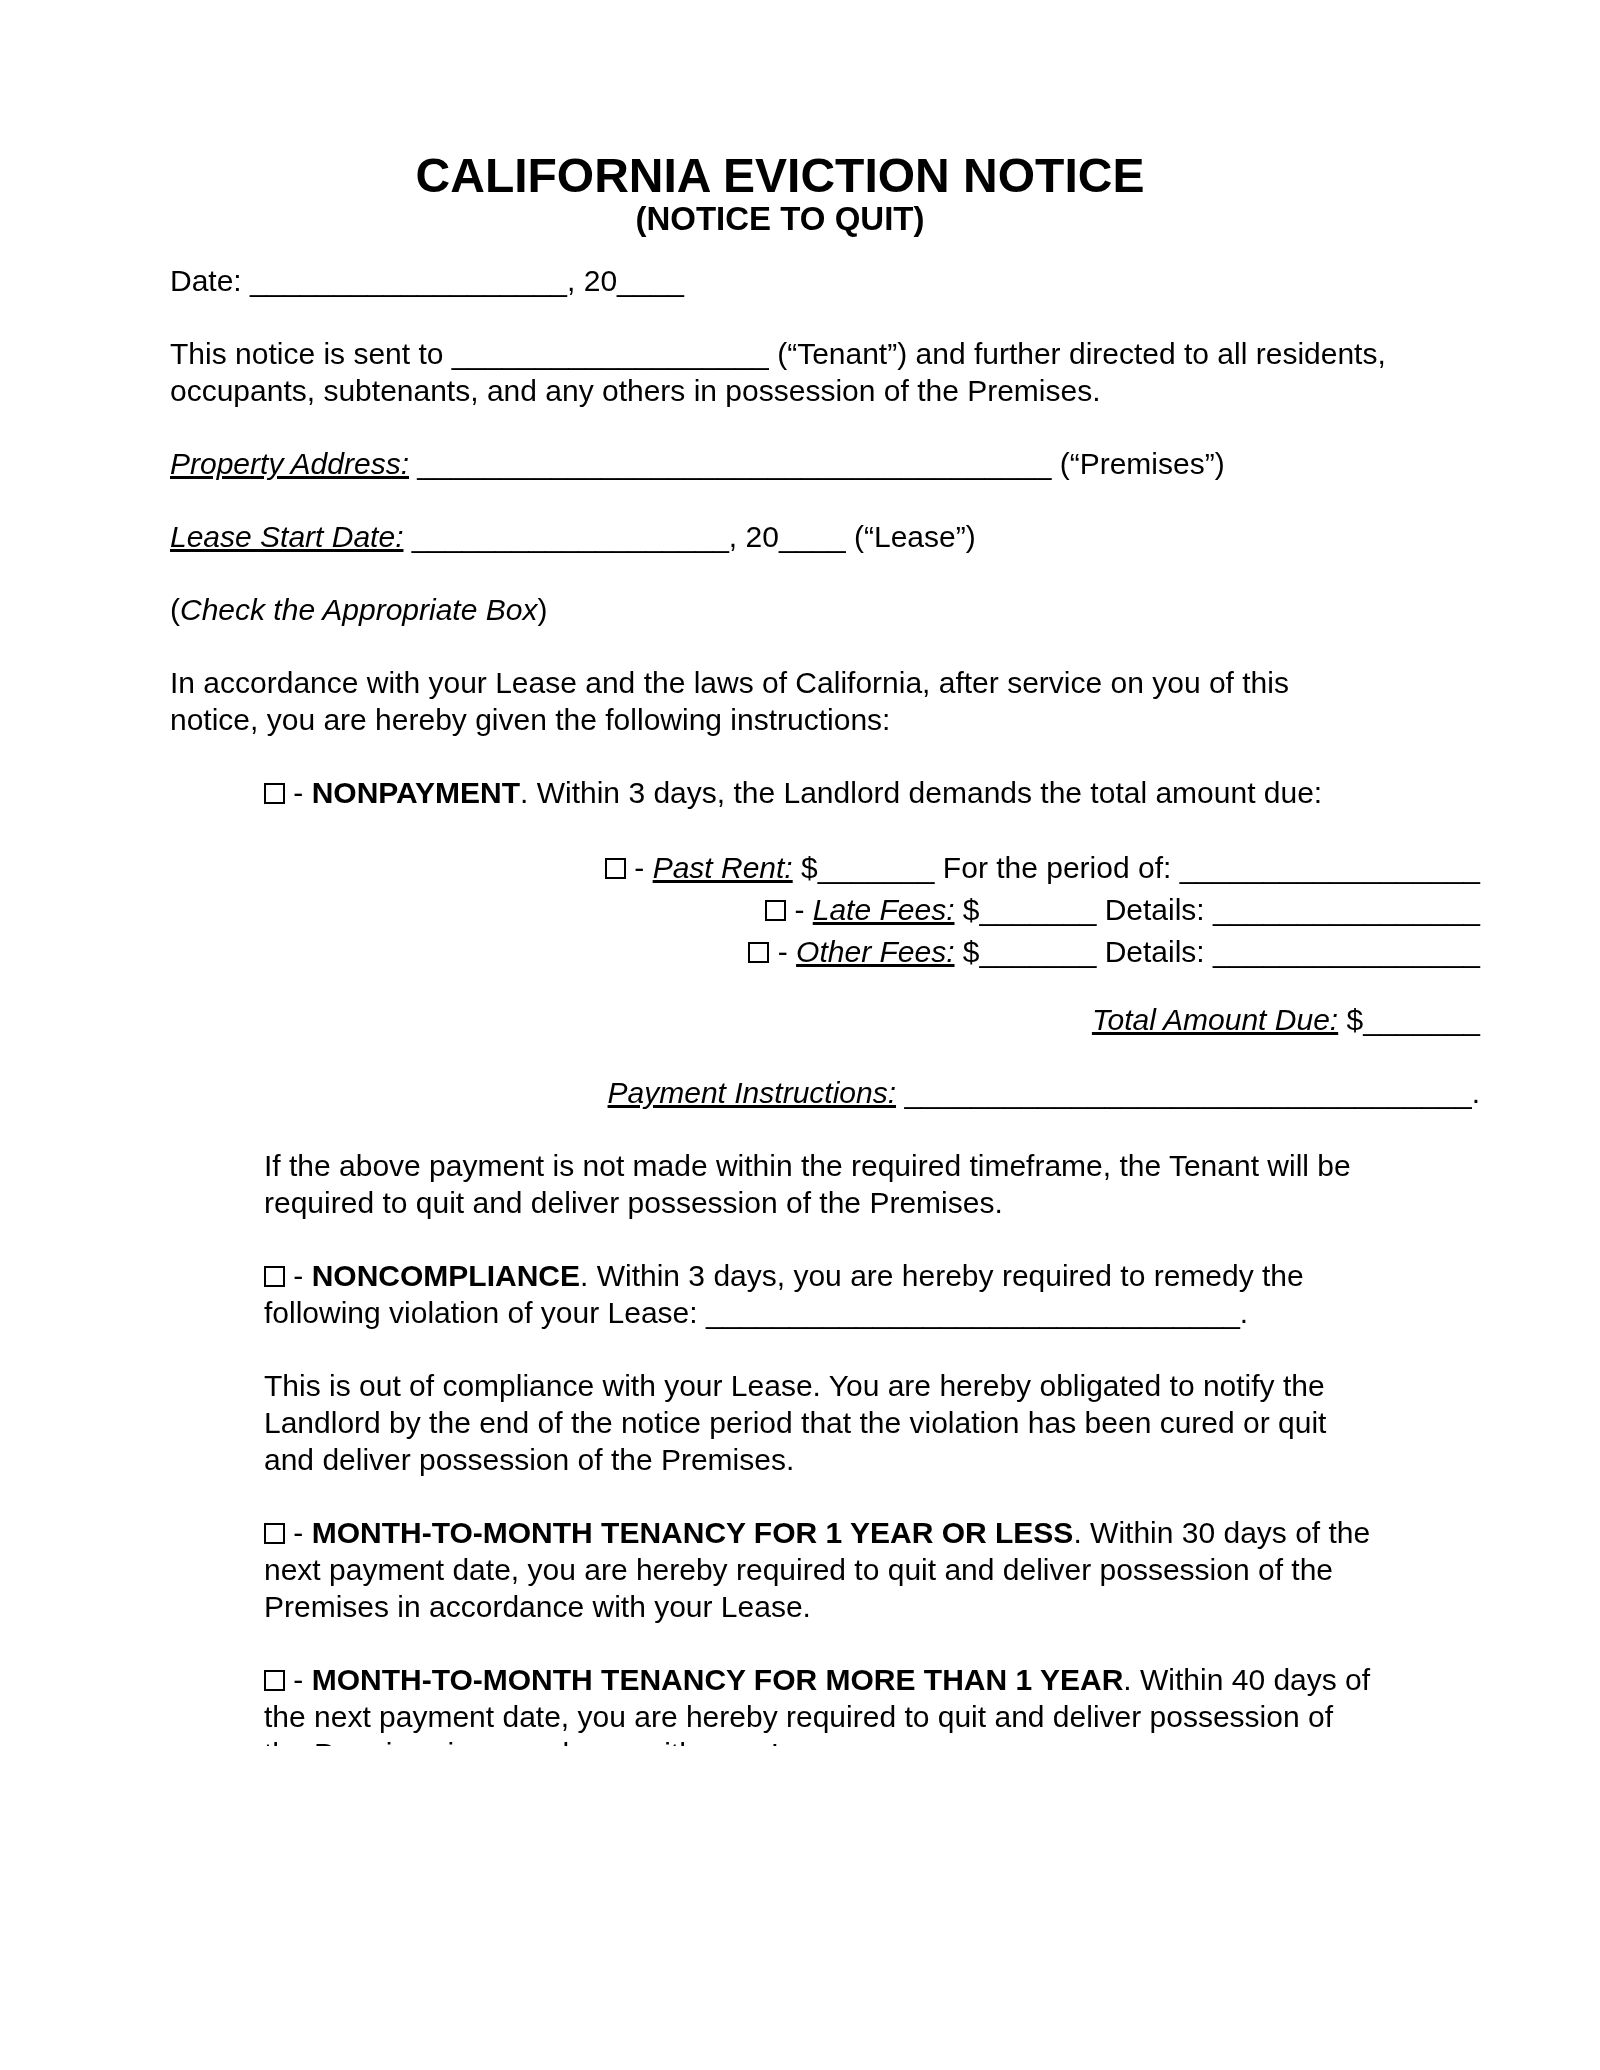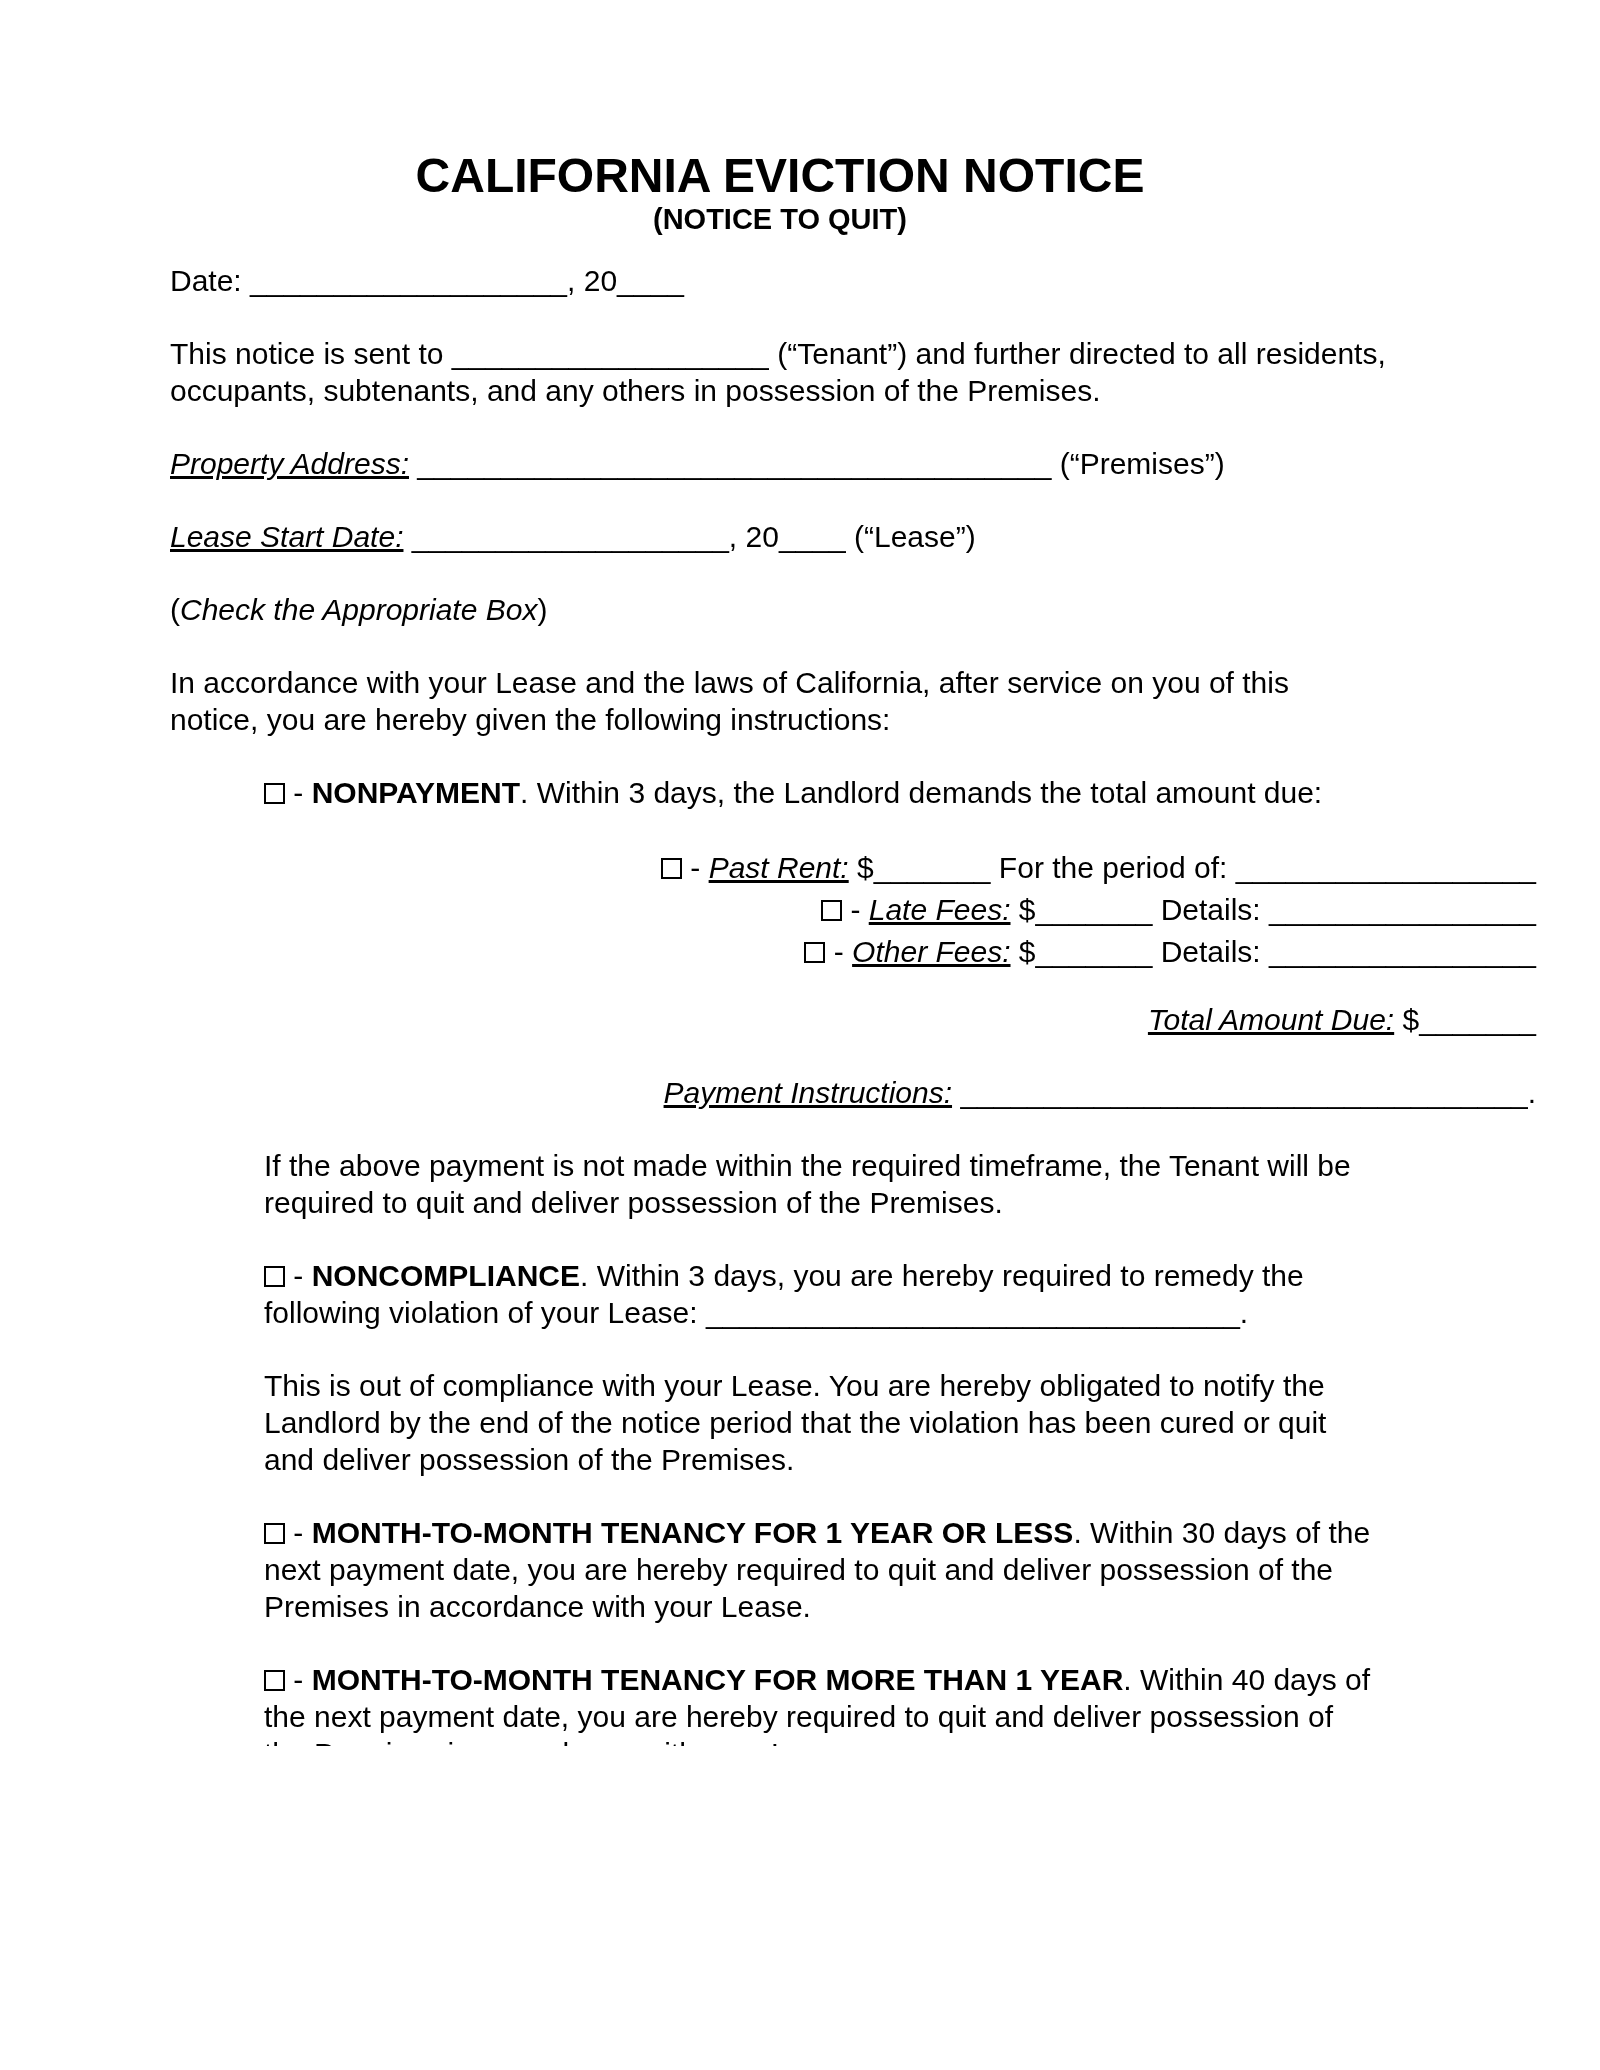--- a/index.html
+++ b/index.html
@@ -5,29 +5,29 @@
   html, body { margin: 0; padding: 0; background: #ffffff; }
   body {
     width: 1600px; height: 2070px;
     font-family: "Liberation Sans", sans-serif;
     font-size: 30px; line-height: 37px; color: #000;
     overflow: hidden;
   }
   .page {
     box-sizing: border-box;
     width: 1600px; height: 1746px;
-    padding: 152px 64px 0 170px;
+    padding: 152px 120px 0 170px;
     overflow: hidden;
   }
   .title {
     font-size: 48px; line-height: 48px; font-weight: bold;
     text-align: center; margin: 0 0 0 -40px; width: 1300px;
   }
   .subtitle {
-    font-size: 29px; line-height: 38px; font-weight: bold;
+    font-size: 33px; line-height: 38px; font-weight: bold;
     text-align: center; margin: 0 0 0 -40px; width: 1300px;
   }
   .block { margin-top: 36px; }
   .block-sm { margin-top: 28px; }
   .block-date { margin-top: 24px; }
   .indent1 { margin-left: 94px; }
   .indent2 { margin-left: 188px; text-align: right; }
   .fee-row { line-height: 42px; }
   .b { font-weight: bold; }
   .i { font-style: italic; }

